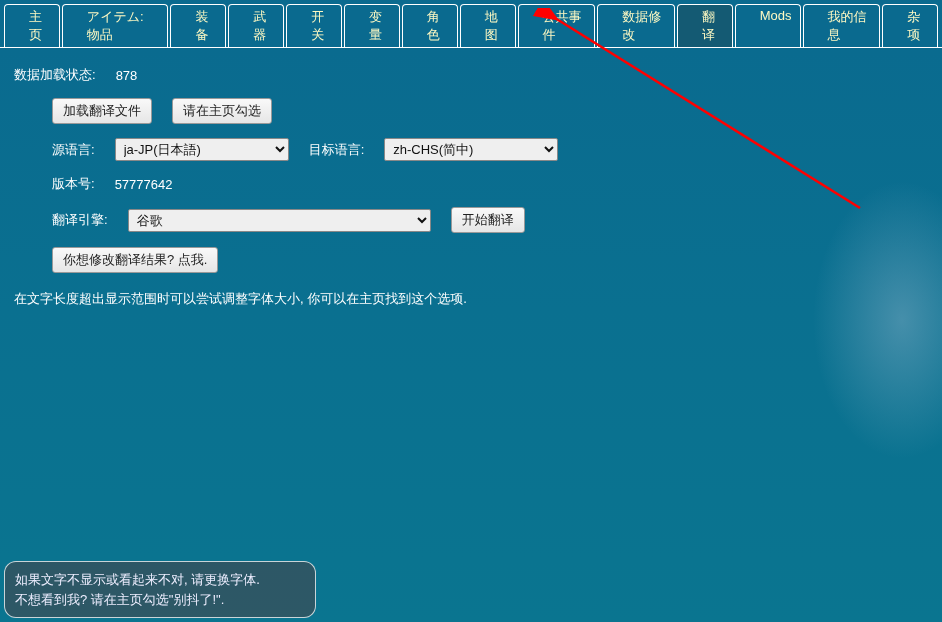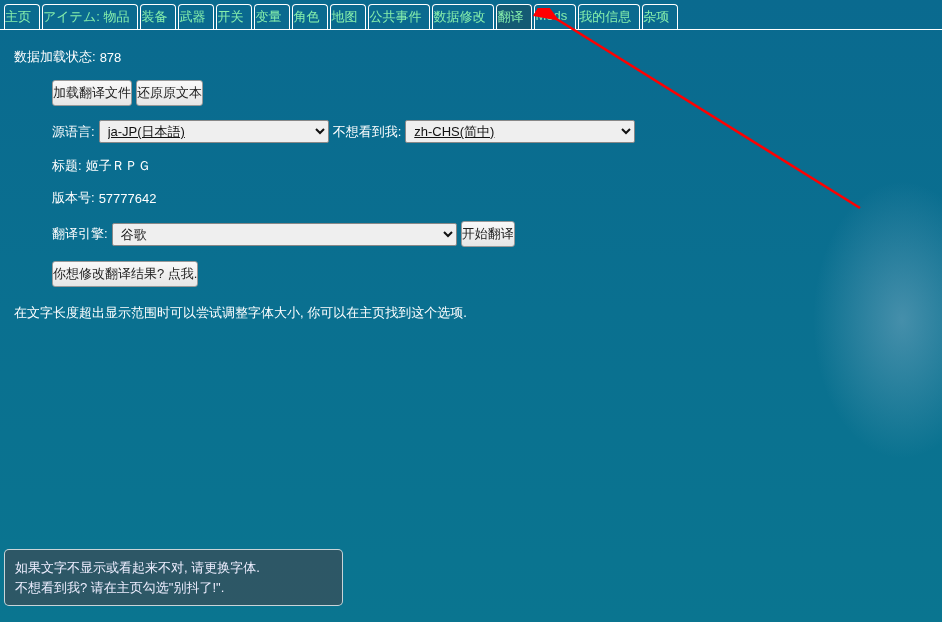--- a/index.html
+++ b/index.html
@@ -29,82 +29,81 @@
     .tabs {
       display: flex;
       gap: 2px;
       padding: 4px 4px 0 4px;
       border-bottom: 1px solid #fff;
     }
     .tab {
       background: #0a6a8f;
       border: 1px solid #fff;
       border-bottom: none;
-      padding: 3px 8px 3px 0;
-      color: #86efac;
+      padding: 3px 8px 3px 24px;
+      color: #fef9c3;
       cursor: pointer;
       font-size: 13px;
       border-radius: 4px 4px 0 0;
     }
     .tab.active {
       background: rgba(20,90,115,1);
     }
     .content {
       padding: 18px 14px;
       color: #fff;
     }
     .line {
       margin-bottom: 14px;
       display: flex;
       align-items: center;
-      gap: 4px;
+      gap: 20px;
       flex-wrap: wrap;
     }
     .indented {
       padding-left: 38px;
     }
     .btn {
       background: linear-gradient(180deg, #f9f9f9 0%, #e6e6e6 100%);
       border: 1px solid #999;
       color: #222;
-      padding: 3px 0;
+      padding: 3px 10px;
       font-size: 13px;
       cursor: pointer;
       border-radius: 3px;
       font-family: inherit;
       text-align: center;
     }
     select {
       background: #efefef;
       border: 1px solid #888;
       color: #111;
       padding: 2px 4px;
       font-size: 13px;
       font-family: inherit;
       border-radius: 2px;
     }
     .sel-lang {
-      width: 230px;
-      text-decoration: underline;
+      width: 174px;
     }
     .sel-engine {
-      width: 345px;
+      width: 303px;
     }
     .para {
       margin-top: 4px;
       line-height: 1.8;
     }
     .tooltip-box {
       position: absolute;
       left: 4px;
-      bottom: 16px;
-      width: 339px;
+      bottom: 4px;
+      width: 312px;
       background: rgba(55,80,90,0.78);
       border: 1px solid rgba(255,255,255,0.75);
-      border-radius: 5px;
+      border-radius: 12px;
       padding: 8px 10px;
       color: #eef;
       font-size: 13px;
       line-height: 1.5;
     }
     .arrow-svg {
       position: absolute;
       top: 8px;
       left: 530px;
       pointer-events: none;
@@ -134,39 +133,35 @@
 
 <div class="content">
 
   <div class="line">
     <span>数据加载状态: </span>
       <span>878</span>
   </div>
 
   <div class="line indented">
     <button class="btn">加载翻译文件</button>
-    <button class="btn">还原原文本</button>
+    <button class="btn">请在主页勾选</button>
   </div>
 
 
   <div class="line indented">
     <span>源语言: </span>
     <select class="sel-lang">
       <option>ja-JP(日本語)</option>
     </select>
-    <span> 不想看到我: </span>
+    <span> 目标语言: </span>
     <select class="sel-lang">
       <option>zh-CHS(简中)</option>
     </select>
   </div>
 
-  <div class="line indented">
-    <span>标题: </span>
-      <span>姬子ＲＰＧ</span>
-  </div>
 
   <div class="line indented">
     <span>版本号: </span>
       <span>57777642</span>
   </div>
 
   <div class="line indented">
     <span>翻译引擎: </span>
     <select class="sel-engine">
       <option>谷歌</option>

